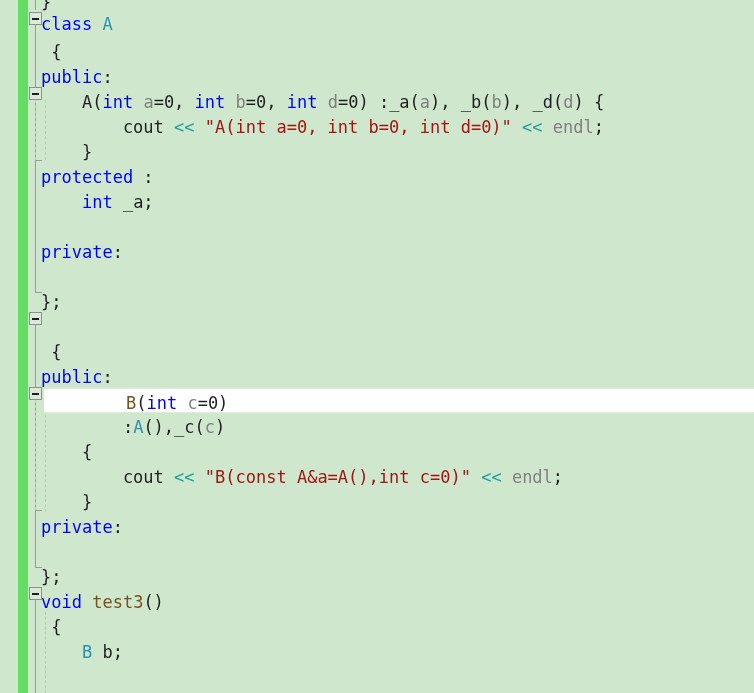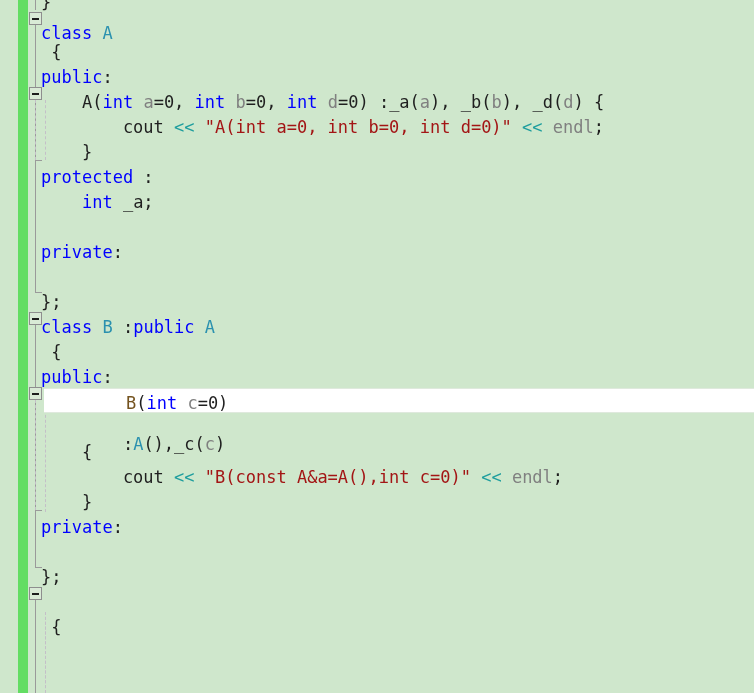--- a/index.html
+++ b/index.html
@@ -136,38 +136,39 @@
       <div class="fold-box" style="top: 587px;"></div>
       <div class="fold-line" style="top: 0px; height: 10px;"></div>
       <div class="fold-line dashed" style="top: 612px; height: 81px; left: 16px;"></div>
       <div class="fold-line dashed" style="left: 16px; top: 100px; height: 60px;"></div>
       <div class="fold-line dashed" style="left: 16px; top: 400px; height: 112px;"></div>
       <div class="fold-line dashed" style="left: 16px; top: 612px; height: 81px;"></div>
     </div>
 
   <div class="code-area" id="codearea">
       <div class="line" style="top: -12px;"><span class="txt"><span class="plain">}</span></span></div>
-      <div class="line" style="top: 19px;"><span class="txt"><span class="kw">class </span><span class="type">A</span></span></div>
+      <div class="line" style="top: 10px;"><span class="txt"><span class="kw">class </span><span class="type">A</span></span></div>
       <div class="line" style="top: 38px;"><span class="txt"><span class="plain"> {</span></span></div>
       <div class="line" style="top: 63px;"><span class="txt"><span class="kw">public</span><span class="plain">:</span></span></div>
       <div class="line" style="top: 88px;"><span class="txt"><span class="id">    A</span><span class="plain">(</span><span class="kw">int </span><span class="param">a</span><span class="plain">=0, </span><span class="kw">int </span><span class="param">b</span><span class="plain">=0, </span><span class="kw">int </span><span class="param">d</span><span class="plain">=0) :_a(</span><span class="param">a</span><span class="plain">), _b(</span><span class="param">b</span><span class="plain">), _d(</span><span class="param">d</span><span class="plain">) {</span></span></div>
       <div class="line" style="top: 113px;"><span class="txt"><span class="id">        cout </span><span class="op">&lt;&lt;</span><span class="plain"> </span><span class="str">"A(int a=0, int b=0, int d=0)"</span><span class="plain"> </span><span class="op">&lt;&lt;</span><span class="plain"> </span><span class="param">endl</span><span class="plain">;</span></span></div>
       <div class="line" style="top: 138px;"><span class="txt"><span class="plain">    }</span></span></div>
       <div class="line" style="top: 163px;"><span class="txt"><span class="kw">protected</span><span class="plain"> :</span></span></div>
       <div class="line" style="top: 188px;"><span class="txt"><span class="kw">    int</span><span class="plain"> _a;</span></span></div>
       <div class="line" style="top: 238px;"><span class="txt"><span class="kw">private</span><span class="plain">:</span></span></div>
       <div class="line" style="top: 288px;"><span class="txt"><span class="plain">};</span></span></div>
-      <div class="line" style="top: 313px;"><span class="txt"><span class="kw">class </span><span class="type">B</span><span class="plain"> :</span><span class="kw">public </span><span class="type">A</span></span></div>
       <div class="line" style="top: 338px;"><span class="txt"><span class="plain"> {</span></span></div>
       <div class="line" style="top: 363px;"><span class="txt"><span class="kw">public</span><span class="plain">:</span></span></div>
       <div class="line current" style="top: 388px;"><span class="txt"><span class="fn">    B</span><span class="plain">(</span><span class="kw">int </span><span class="param">c</span><span class="plain">=0)</span></span></div>
-      <div class="line" style="top: 430px;"><span class="txt"><span class="plain">        :</span><span class="type">A</span><span class="plain">(),_c(</span><span class="param">c</span><span class="plain">)</span></span></div>
+      <div class="line" style="top: 413px;"><span class="txt"><span class="plain">        :</span><span class="type">A</span><span class="plain">(),_c(</span><span class="param">c</span><span class="plain">)</span></span></div>
       <div class="line" style="top: 438px;"><span class="txt"><span class="plain">    {</span></span></div>
       <div class="line" style="top: 463px;"><span class="txt"><span class="id">        cout </span><span class="op">&lt;&lt;</span><span class="plain"> </span><span class="str">"B(const A&amp;a=A(),int c=0)"</span><span class="plain"> </span><span class="op">&lt;&lt;</span><span class="plain"> </span><span class="param">endl</span><span class="plain">;</span></span></div>
       <div class="line" style="top: 488px;"><span class="txt"><span class="plain">    }</span></span></div>
       <div class="line" style="top: 513px;"><span class="txt"><span class="kw">private</span><span class="plain">:</span></span></div>
       <div class="line" style="top: 563px;"><span class="txt"><span class="plain">};</span></span></div>
+      <div class="line" style="top: 588px;"><span class="txt"><span class="kw">void </span><span class="fn">test3</span><span class="plain">()</span></span></div>
       <div class="line" style="top: 613px;"><span class="txt"><span class="plain"> {</span></span></div>
+      <div class="line" style="top: 638px;"><span class="txt"><span class="type">    B</span><span class="plain"> b;</span></span></div>
       <div class="line" style="top: 663px;"><span class="txt"></span></div>
       <div class="line" style="top: 688px;"><span class="txt"><span class="plain">}</span></span></div>
     </div>
 
 </div>
 
 </body></html>

